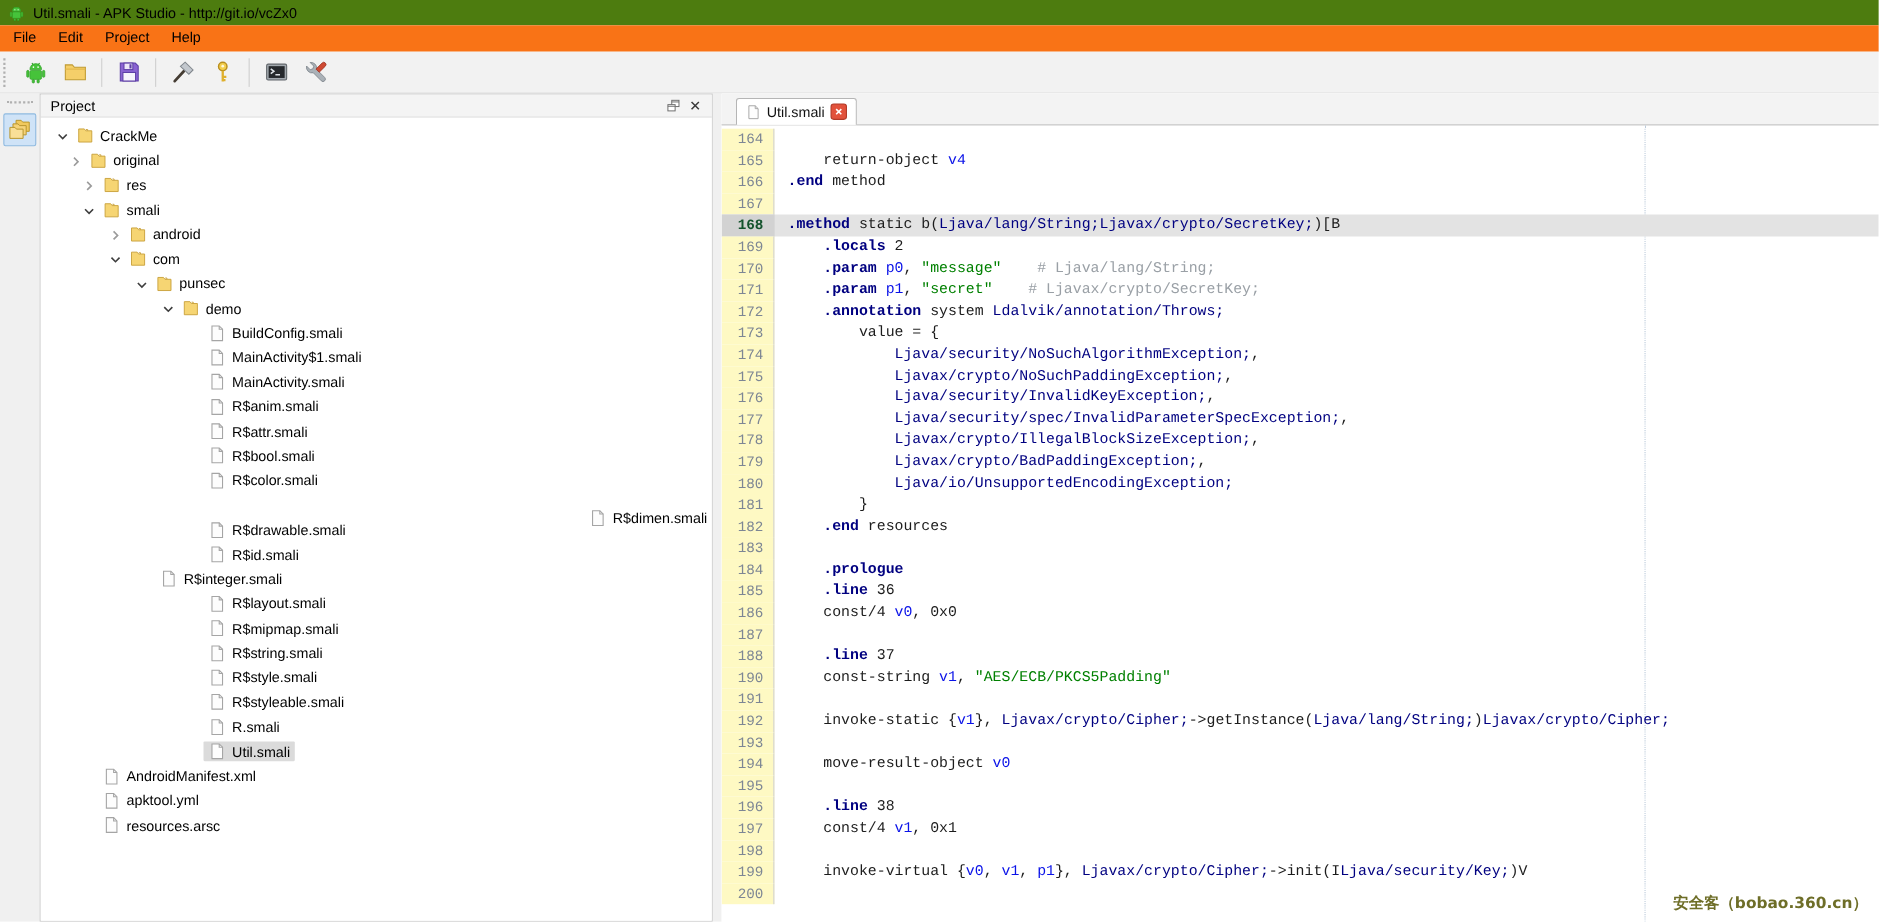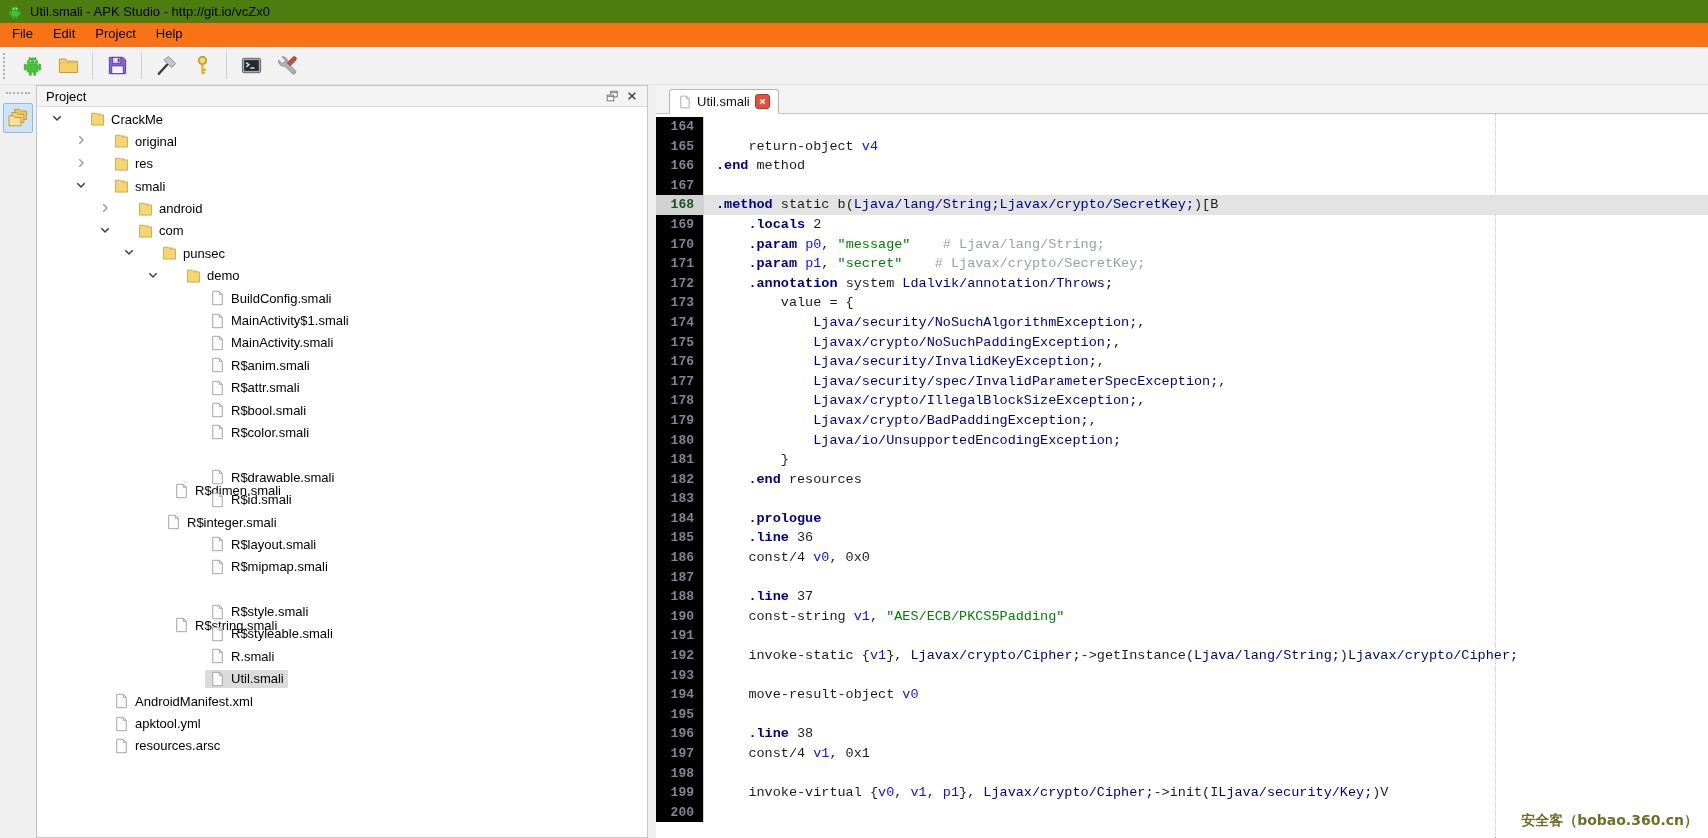--- a/index.html
+++ b/index.html
@@ -30,21 +30,21 @@
   .dock-btn.selected { background:#cfe3f7; border-color:#8fbae0; }
   .dock-btn .ico { width:24px; height:24px; }
 
   .project-panel { width:612px; flex:0 0 auto; display:flex; flex-direction:column; border:1px solid #c6c6c6; background:#fff; }
   .panel-header { height:21px; background:#f4f4f4; border-bottom:1px solid #dcdcdc; display:flex; align-items:center; padding:0 5px; }
   .panel-title { flex:1; padding-left:4px; font-size:13px; color:#000; }
   .panel-btn { width:20px; height:17px; display:flex; align-items:center; justify-content:center; }
   .panel-btn .ico { width:14px; height:14px; }
 
   .tree { flex:1; overflow:hidden; background:#fff; padding-top:3px; }
-  .tree-row { height:22.4px; display:flex; align-items:flex-start; white-space:nowrap;gap:20px; }
+  .tree-row { height:22.4px; display:flex; align-items:flex-end; white-space:nowrap; }
   .chev { width:16px; height:16px; flex:0 0 auto; display:flex; align-items:center; justify-content:center; }
   .chev .ico, .chev svg { width:14px; height:14px; }
   .sel-wrap { display:flex; align-items:center; padding:1px 4px 1px 2px; border-radius:1px; }
   .sel-wrap.selected { background:#dbdbdb; }
   .tree-icon { width:17px; height:16px; margin:0 5px 0 2px; flex:0 0 auto; }
   .tree-icon svg { width:100%; height:100%; }
   .tree-label { font-size:13px; color:#000; }
 
   .splitter { width:8px; background:#f0f0f0; flex:0 0 auto; }
 
@@ -53,21 +53,21 @@
   .tabbar { height:29px; background:#f3f3f3; border-bottom:1px solid #c3c3c3; display:flex; align-items:flex-end; padding-left:13px; flex:0 0 auto; }
   .tab { height:25px; margin-bottom:-1px; background:#ffffff; border:1px solid #b5b5b5; border-bottom:1px solid #ffffff;
          border-top-left-radius:3px; border-top-right-radius:3px; display:flex; align-items:center; gap:5px; padding:0 8px; font-size:13px; }
   .tab .file-ico { width:14px; height:14px; }
   .tab-close { width:15px; height:15px; background:#e2523c; border:1px solid #b23a28; border-radius:3px; display:flex; align-items:center; justify-content:center; }
   .tab-close svg { width:11px; height:11px; }
 
   .editor-body { flex:1; position:relative; overflow:hidden; font-family:"Liberation Mono","DejaVu Sans Mono",monospace; padding-top:3px; }
   .col-guide { position:absolute; top:0; bottom:0; left:839px; width:0; border-left:1px dotted #bccbdb; }
   .code-row { display:flex; height:19.6px; line-height:19.6px; white-space:pre; position:relative; }
-  .gutter-cell { width:48px; flex:0 0 auto; background:#000000; border-right:1px solid #d2d2d2; color:#7d8694; text-align:right; padding-right:9px; font-size:13px;font-weight:bold; }
+  .gutter-cell { width:48px; flex:0 0 auto; background:#fef9c3; border-right:1px solid #d2d2d2; color:#7d8694; text-align:right; padding-right:9px; font-size:13px; }
   .code-text { padding-left:12px; font-size:13.5px; color:#1c1c1c; }
   .code-row.current { background:#e3e3e3; }
   .code-row.current .gutter-cell { background:#d2d2d2; color:#14532d; font-weight:bold; }
 
   .tk-p { color:#1c1c1c; }
   .tk-d { color:#000080; font-weight:bold; }
   .tk-r { color:#0a12e8; }
   .tk-s { color:#008000; }
   .tk-c { color:#9aa0a6; }
   .tk-t { color:#000080; }
@@ -204,115 +204,115 @@
             </svg>
           </span>
           <span class="sel-wrap">
             <span class="tree-icon"><svg viewBox="0 0 20 18">
                 <path d="M3 2.2 h6 l1.6 2 h6.4 v12 H3 z" fill="#f6d573" stroke="#c9a23c"></path>
                 <path d="M12.6 4.2 v-1.4 h-1.8" fill="none" stroke="#c9a23c"></path>
               </svg></span>
             <span class="tree-label">CrackMe</span>
           </span>
         </div>
+        <div class="tree-row" style="padding-left: 24px;">
+          <span class="chev">
+            <svg viewBox="0 0 16 16">
+              <path d="M6 3.8 10.2 8 6 12.2" fill="none" stroke="#9b9b9b" stroke-width="1.7"></path>
+            </svg>
+          </span>
+          <span class="sel-wrap">
+            <span class="tree-icon"><svg viewBox="0 0 20 18">
+                <path d="M3 2.2 h6 l1.6 2 h6.4 v12 H3 z" fill="#f6d573" stroke="#c9a23c"></path>
+                <path d="M12.6 4.2 v-1.4 h-1.8" fill="none" stroke="#c9a23c"></path>
+              </svg></span>
+            <span class="tree-label">original</span>
+          </span>
+        </div>
         <div class="tree-row" style="padding-left: 36px;">
           <span class="chev">
             <svg viewBox="0 0 16 16">
               <path d="M6 3.8 10.2 8 6 12.2" fill="none" stroke="#9b9b9b" stroke-width="1.7"></path>
             </svg>
           </span>
           <span class="sel-wrap">
             <span class="tree-icon"><svg viewBox="0 0 20 18">
                 <path d="M3 2.2 h6 l1.6 2 h6.4 v12 H3 z" fill="#f6d573" stroke="#c9a23c"></path>
                 <path d="M12.6 4.2 v-1.4 h-1.8" fill="none" stroke="#c9a23c"></path>
               </svg></span>
-            <span class="tree-label">original</span>
+            <span class="tree-label">res</span>
           </span>
         </div>
         <div class="tree-row" style="padding-left: 36px;">
           <span class="chev">
             <svg viewBox="0 0 16 16">
+              <path d="M3.8 6 8 10.2 12.2 6" fill="none" stroke="#3e3e3e" stroke-width="1.7"></path>
+            </svg>
+          </span>
+          <span class="sel-wrap">
+            <span class="tree-icon"><svg viewBox="0 0 20 18">
+                <path d="M3 2.2 h6 l1.6 2 h6.4 v12 H3 z" fill="#f6d573" stroke="#c9a23c"></path>
+                <path d="M12.6 4.2 v-1.4 h-1.8" fill="none" stroke="#c9a23c"></path>
+              </svg></span>
+            <span class="tree-label">smali</span>
+          </span>
+        </div>
+        <div class="tree-row" style="padding-left: 60px;">
+          <span class="chev">
+            <svg viewBox="0 0 16 16">
               <path d="M6 3.8 10.2 8 6 12.2" fill="none" stroke="#9b9b9b" stroke-width="1.7"></path>
             </svg>
           </span>
           <span class="sel-wrap">
             <span class="tree-icon"><svg viewBox="0 0 20 18">
                 <path d="M3 2.2 h6 l1.6 2 h6.4 v12 H3 z" fill="#f6d573" stroke="#c9a23c"></path>
                 <path d="M12.6 4.2 v-1.4 h-1.8" fill="none" stroke="#c9a23c"></path>
               </svg></span>
-            <span class="tree-label">res</span>
-          </span>
-        </div>
-        <div class="tree-row" style="padding-left: 36px;">
+            <span class="tree-label">android</span>
+          </span>
+        </div>
+        <div class="tree-row" style="padding-left: 60px;">
           <span class="chev">
             <svg viewBox="0 0 16 16">
               <path d="M3.8 6 8 10.2 12.2 6" fill="none" stroke="#3e3e3e" stroke-width="1.7"></path>
             </svg>
           </span>
           <span class="sel-wrap">
             <span class="tree-icon"><svg viewBox="0 0 20 18">
                 <path d="M3 2.2 h6 l1.6 2 h6.4 v12 H3 z" fill="#f6d573" stroke="#c9a23c"></path>
                 <path d="M12.6 4.2 v-1.4 h-1.8" fill="none" stroke="#c9a23c"></path>
               </svg></span>
-            <span class="tree-label">smali</span>
-          </span>
-        </div>
-        <div class="tree-row" style="padding-left: 60px;">
-          <span class="chev">
-            <svg viewBox="0 0 16 16">
-              <path d="M6 3.8 10.2 8 6 12.2" fill="none" stroke="#9b9b9b" stroke-width="1.7"></path>
-            </svg>
-          </span>
-          <span class="sel-wrap">
-            <span class="tree-icon"><svg viewBox="0 0 20 18">
-                <path d="M3 2.2 h6 l1.6 2 h6.4 v12 H3 z" fill="#f6d573" stroke="#c9a23c"></path>
-                <path d="M12.6 4.2 v-1.4 h-1.8" fill="none" stroke="#c9a23c"></path>
-              </svg></span>
-            <span class="tree-label">android</span>
-          </span>
-        </div>
-        <div class="tree-row" style="padding-left: 60px;">
+            <span class="tree-label">com</span>
+          </span>
+        </div>
+        <div class="tree-row" style="padding-left: 84px;">
           <span class="chev">
             <svg viewBox="0 0 16 16">
               <path d="M3.8 6 8 10.2 12.2 6" fill="none" stroke="#3e3e3e" stroke-width="1.7"></path>
             </svg>
           </span>
           <span class="sel-wrap">
             <span class="tree-icon"><svg viewBox="0 0 20 18">
                 <path d="M3 2.2 h6 l1.6 2 h6.4 v12 H3 z" fill="#f6d573" stroke="#c9a23c"></path>
                 <path d="M12.6 4.2 v-1.4 h-1.8" fill="none" stroke="#c9a23c"></path>
               </svg></span>
-            <span class="tree-label">com</span>
-          </span>
-        </div>
-        <div class="tree-row" style="padding-left: 84px;">
+            <span class="tree-label">punsec</span>
+          </span>
+        </div>
+        <div class="tree-row" style="padding-left: 108px;">
           <span class="chev">
             <svg viewBox="0 0 16 16">
               <path d="M3.8 6 8 10.2 12.2 6" fill="none" stroke="#3e3e3e" stroke-width="1.7"></path>
             </svg>
           </span>
           <span class="sel-wrap">
             <span class="tree-icon"><svg viewBox="0 0 20 18">
                 <path d="M3 2.2 h6 l1.6 2 h6.4 v12 H3 z" fill="#f6d573" stroke="#c9a23c"></path>
                 <path d="M12.6 4.2 v-1.4 h-1.8" fill="none" stroke="#c9a23c"></path>
               </svg></span>
-            <span class="tree-label">punsec</span>
-          </span>
-        </div>
-        <div class="tree-row" style="padding-left: 108px;">
-          <span class="chev">
-            <svg viewBox="0 0 16 16">
-              <path d="M3.8 6 8 10.2 12.2 6" fill="none" stroke="#3e3e3e" stroke-width="1.7"></path>
-            </svg>
-          </span>
-          <span class="sel-wrap">
-            <span class="tree-icon"><svg viewBox="0 0 20 18">
-                <path d="M3 2.2 h6 l1.6 2 h6.4 v12 H3 z" fill="#f6d573" stroke="#c9a23c"></path>
-                <path d="M12.6 4.2 v-1.4 h-1.8" fill="none" stroke="#c9a23c"></path>
-              </svg></span>
             <span class="tree-label">demo</span>
           </span>
         </div>
         <div class="tree-row" style="padding-left: 132px;">
           <span class="chev"></span>
           <span class="sel-wrap">
             <span class="tree-icon"><svg viewBox="0 0 16 16">
                 <path d="M3.2 1.3 h6.6 l3 3 v10.4 h-9.6 z" fill="#fdfdfd" stroke="#a5a5a5"></path>
                 <path d="M9.8 1.3 v3 h3" fill="none" stroke="#a5a5a5"></path>
               </svg></span>
@@ -432,21 +432,21 @@
         <div class="tree-row" style="padding-left: 132px;">
           <span class="chev"></span>
           <span class="sel-wrap">
             <span class="tree-icon"><svg viewBox="0 0 16 16">
                 <path d="M3.2 1.3 h6.6 l3 3 v10.4 h-9.6 z" fill="#fdfdfd" stroke="#a5a5a5"></path>
                 <path d="M9.8 1.3 v3 h3" fill="none" stroke="#a5a5a5"></path>
               </svg></span>
             <span class="tree-label">R$mipmap.smali</span>
           </span>
         </div>
-        <div class="tree-row" style="padding-left: 132px; flex-direction: column;">
+        <div class="tree-row" style="padding-left: 132px;">
           <span class="chev"></span>
           <span class="sel-wrap">
             <span class="tree-icon"><svg viewBox="0 0 16 16">
                 <path d="M3.2 1.3 h6.6 l3 3 v10.4 h-9.6 z" fill="#fdfdfd" stroke="#a5a5a5"></path>
                 <path d="M9.8 1.3 v3 h3" fill="none" stroke="#a5a5a5"></path>
               </svg></span>
             <span class="tree-label">R$string.smali</span>
           </span>
         </div>
         <div class="tree-row" style="padding-left: 132px;">

